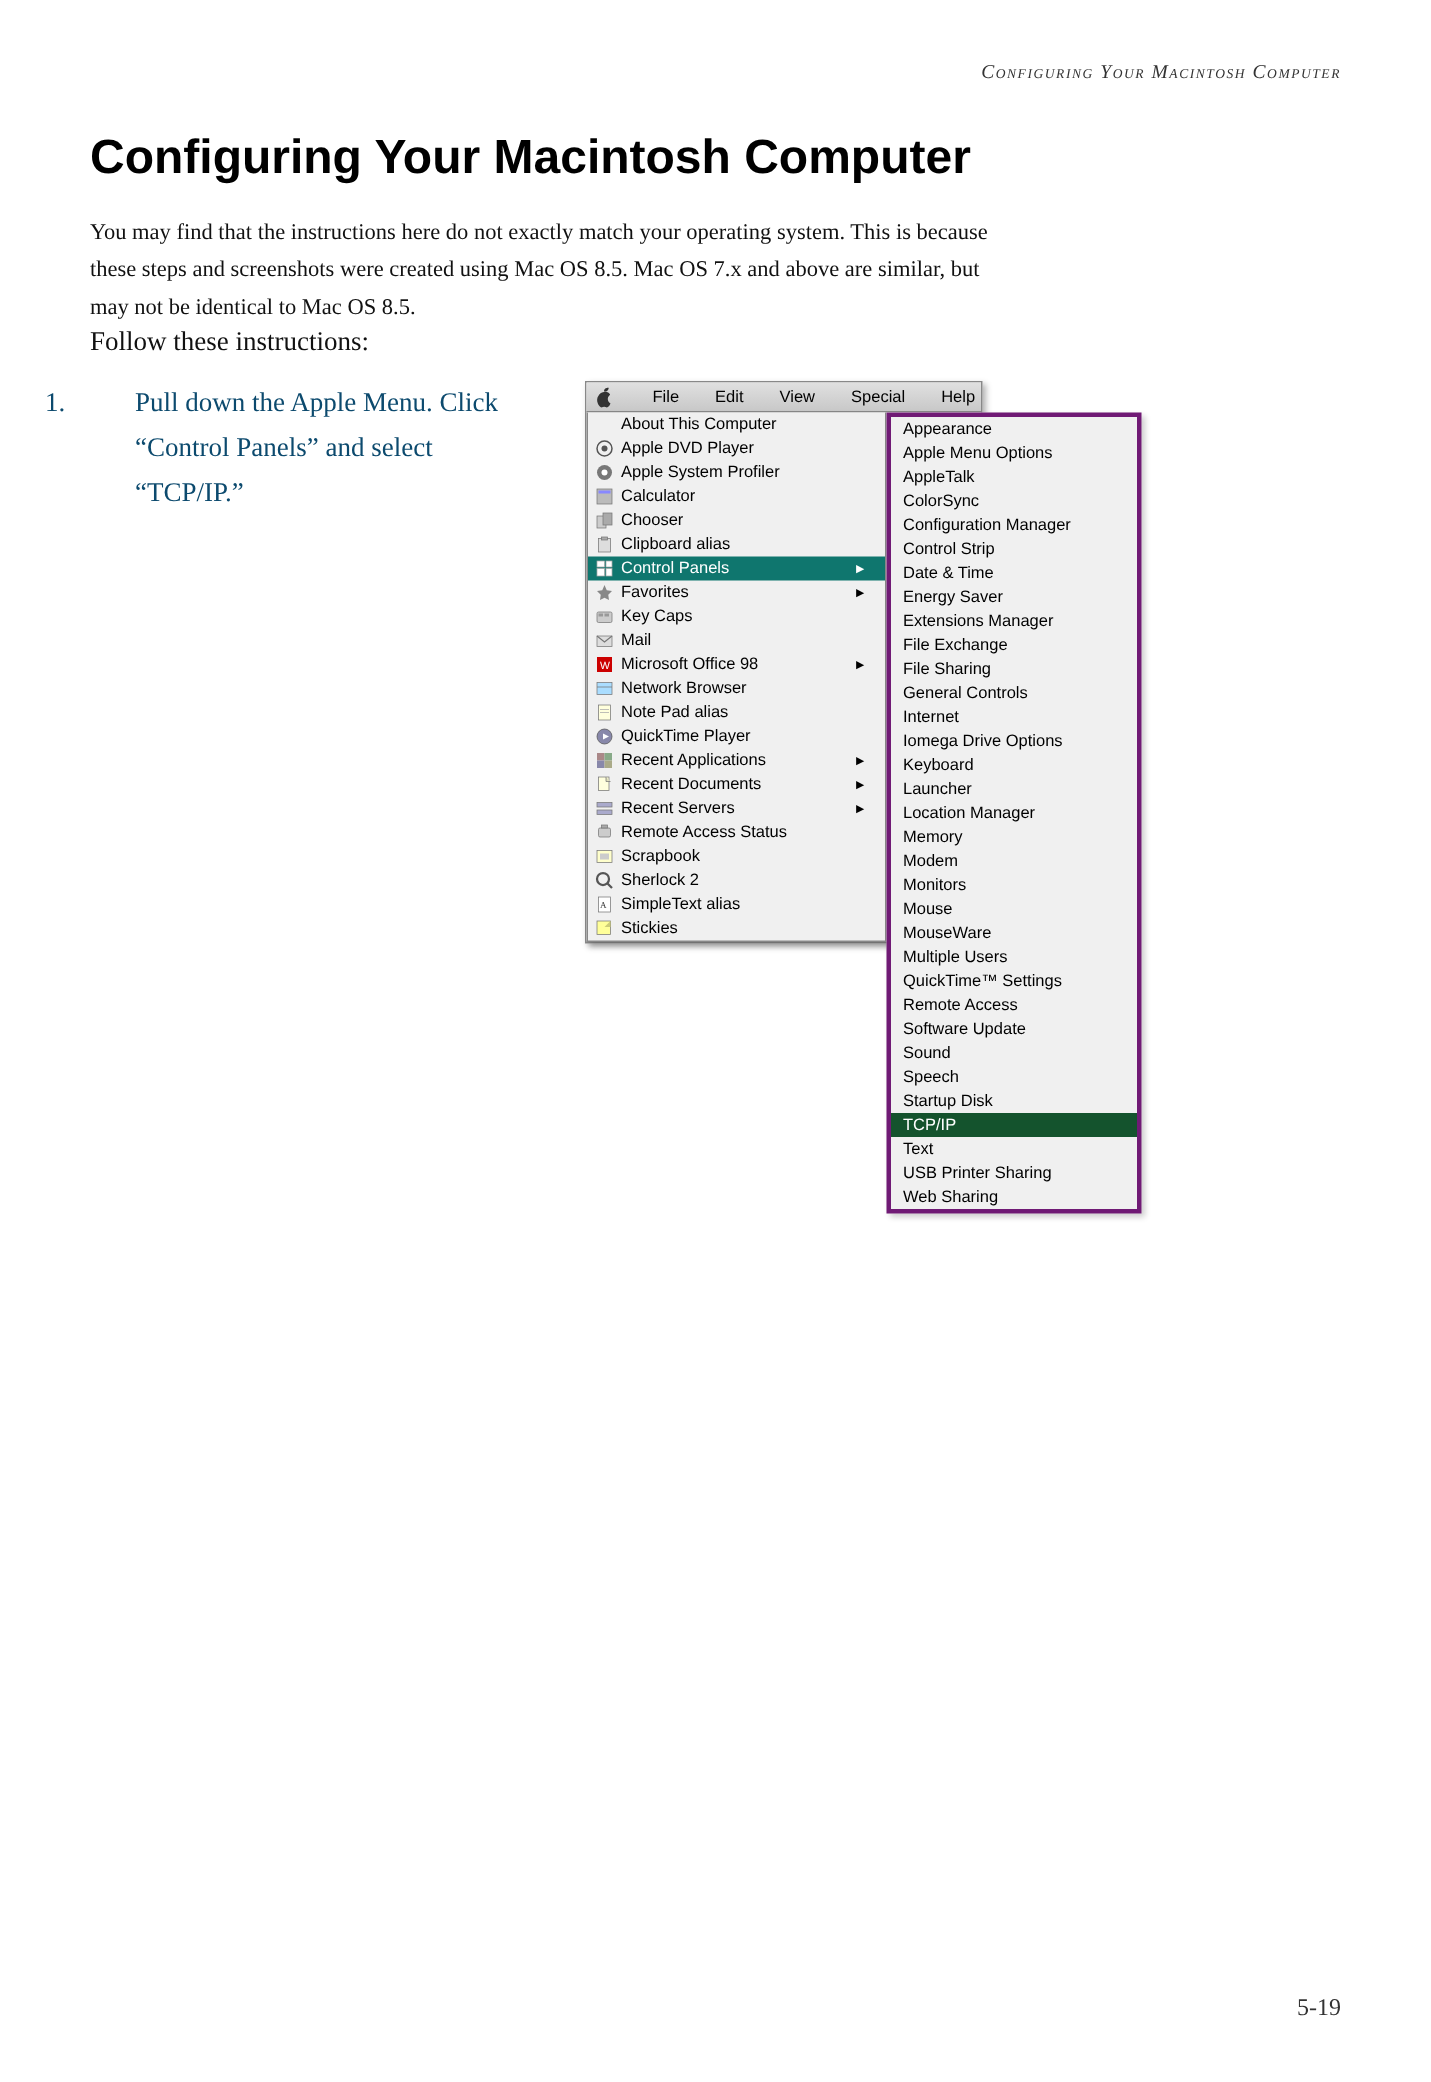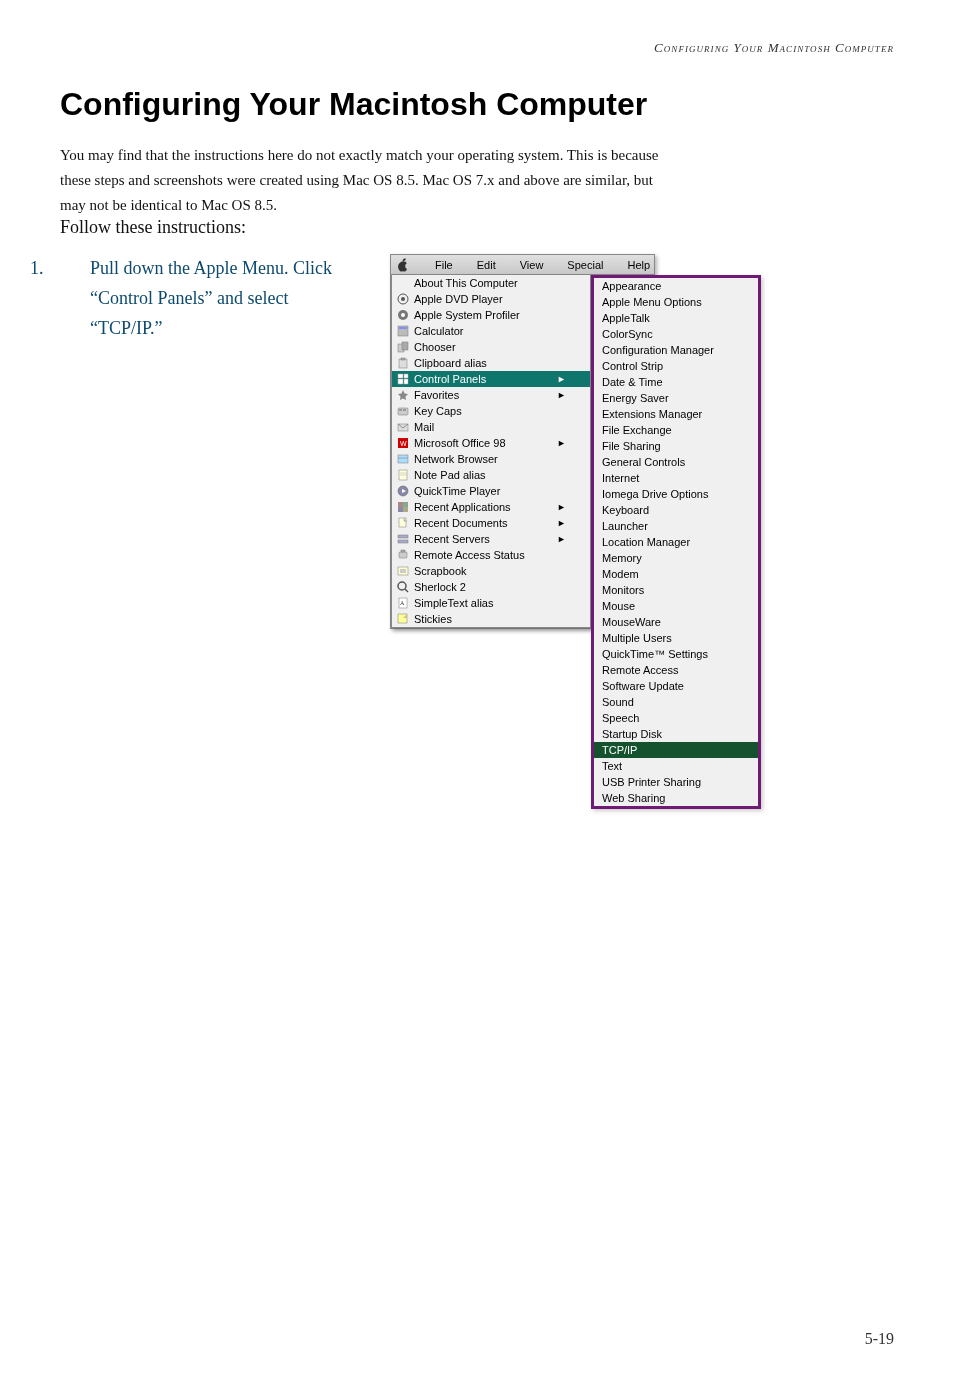--- a/index.html
+++ b/index.html
@@ -101,21 +101,21 @@
     
     .left-menu {
       background: #f0f0f0;
       border: 1px solid #888;
       border-top: none;
       min-width: 200px;
       box-shadow: 2px 2px 4px rgba(0,0,0,0.2);
     }
 
     .menu-entry {
-      padding: 1px 24px 1px 4px;
+      padding: 1px 12px 1px 4px;
       display: flex;
       align-items: center;
       gap: 4px;
       white-space: nowrap;
       font-size: 11px;
       font-family: Arial, Helvetica, sans-serif;
       color: #000;
       cursor: pointer;
       position: relative;
       min-height: 16px;

